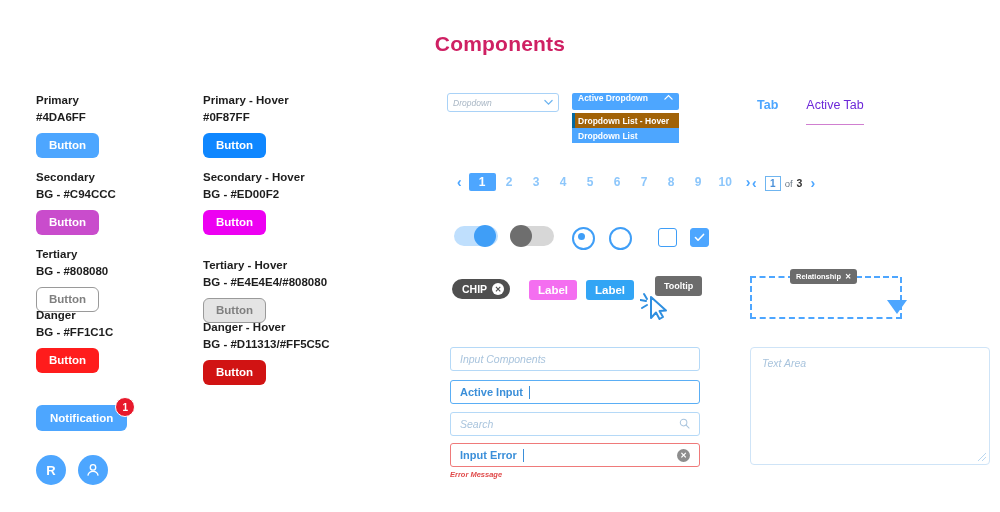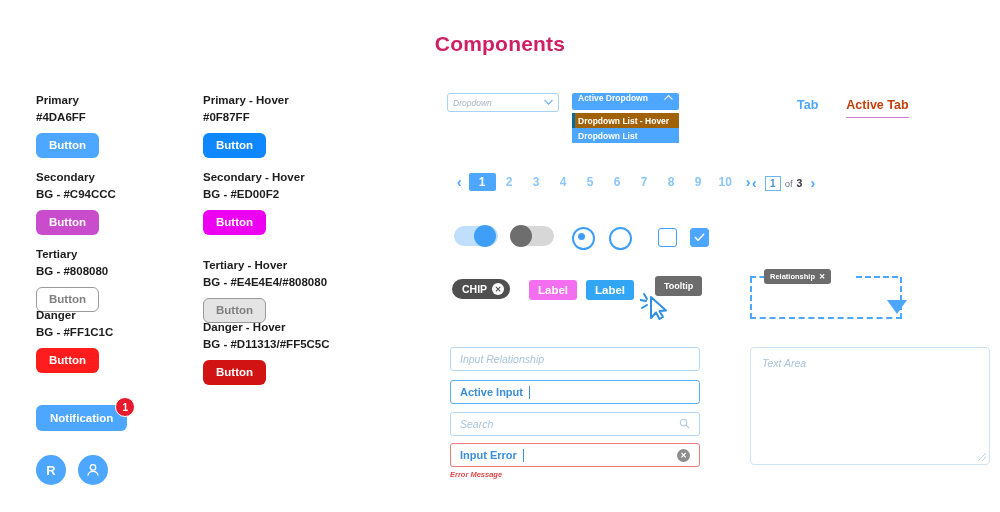--- a/index.html
+++ b/index.html
@@ -86,21 +86,21 @@
   }
   .dd-item{
     width:95px;height:15px;background:#4da6ff;color:#fff;
     display:flex;align-items:center;padding:0 6px;
     font-size:8.5px;font-weight:bold;cursor:pointer;
   }
   .dd-item.hover{background:#a16207;border-left:3px solid #0369a1;padding-left:3px;}
 
   
   .tab{font-size:12.5px;font-weight:bold;color:#4da6ff;cursor:pointer;}
-  .tab-active{font-size:12.5px;font-weight:bold;color:#c2410c;cursor:pointer;border-bottom:1.5px solid #d07fd0;padding-bottom:5px;}
+  .tab-active{font-size:12.5px;font-weight:normal;color:#6d28d9;cursor:pointer;border-bottom:1.5px solid #d07fd0;padding-bottom:12px;}
 
   
   .pg{display:flex;align-items:center;gap:0px;}
   .pg-arrow{color:#4da6ff;font-size:14px;padding:0 7px;cursor:pointer;font-weight:bold;}
   .pg-num{
     color:#8cc6fb;font-size:12px;font-weight:bold;
     min-width:19px;text-align:center;padding:2px 4px;cursor:pointer;
   }
   .pg-num.active{background:#4da6ff;color:#fff;border-radius:2px;}
   .pg2{display:flex;align-items:center;gap:4px;}
@@ -145,21 +145,21 @@
   .tooltip{background:#6c6c6c;color:#fff;font-size:9px;font-weight:bold;border-radius:3px;padding:5px 9px;}
 
   
   .rel-box{
     position:absolute;left:750px;top:277px;width:148px;height:40px;
     border:2px dashed #4da6ff;border-top:none;
   }
   .rel-top-left{position:absolute;left:750px;top:276px;width:44px;height:0;border-top:2px dashed #4da6ff;}
   .rel-top-right{position:absolute;left:856px;top:276px;width:42px;height:0;border-top:2px dashed #4da6ff;}
   .rel-label{
-    position:absolute;left:764px;top:269px;
+    position:absolute;left:790px;top:269px;
     background:#6c6c6c;color:#fff;font-size:7.5px;font-weight:bold;
     padding:3px 6px;border-radius:3px;display:flex;align-items:flex-end;gap:4px;
   }
   .rel-arrow{
     position:absolute;left:887px;top:300px;
     width:0;height:0;border-left:10px solid transparent;border-right:10px solid transparent;
     border-top:14px solid #4da6ff;
   }
 
   
@@ -289,21 +289,21 @@
       </span>
     </div>
     <div class="dd-item hover" style="margin-top:3px;">
       <span>Dropdown List - Hover</span>
     </div>
     <div class="dd-item">
       <span>Dropdown List</span>
     </div>
   </div>
 
-  <div class="abs" style="left:757px;top:98px;display:flex;gap:28px;align-items:flex-start;margin-left:40px;">
+  <div class="abs" style="left:757px;top:98px;display:flex;gap:28px;align-items:flex-start;">
     <div class="tab">Tab</div>
     <div class="tab-active">Active Tab</div>
   </div>
 
   <div class="abs pg" style="left:450px;top:173px;">
     <span class="pg-arrow">‹</span>
     <span class="pg-num active">1</span>
     <span class="pg-num">2</span>
     <span class="pg-num">3</span>
     <span class="pg-num">4</span>
@@ -372,21 +372,21 @@
   <div class="rel-box"></div>
   <div class="rel-top-left"></div>
   <div class="rel-top-right"></div>
   <div class="rel-label">
     <span>Relationship</span>
     <span>✕</span>
   </div>
   <div class="rel-arrow"></div>
 
   <div class="abs inp" style="left:450px;top:347px;">
-    <span class="ph">Input Relationship</span>
+    <span class="ph">Input Components</span>
   </div>
 
   <div class="abs inp active" style="left:450px;top:380px;">
     <span class="inp-val">Active  Input</span>
     <span class="caret"></span>
   </div>
 
   <div class="abs inp" style="left:450px;top:412px;">
     <span class="ph">Search</span>
     <span class="search-icon">

